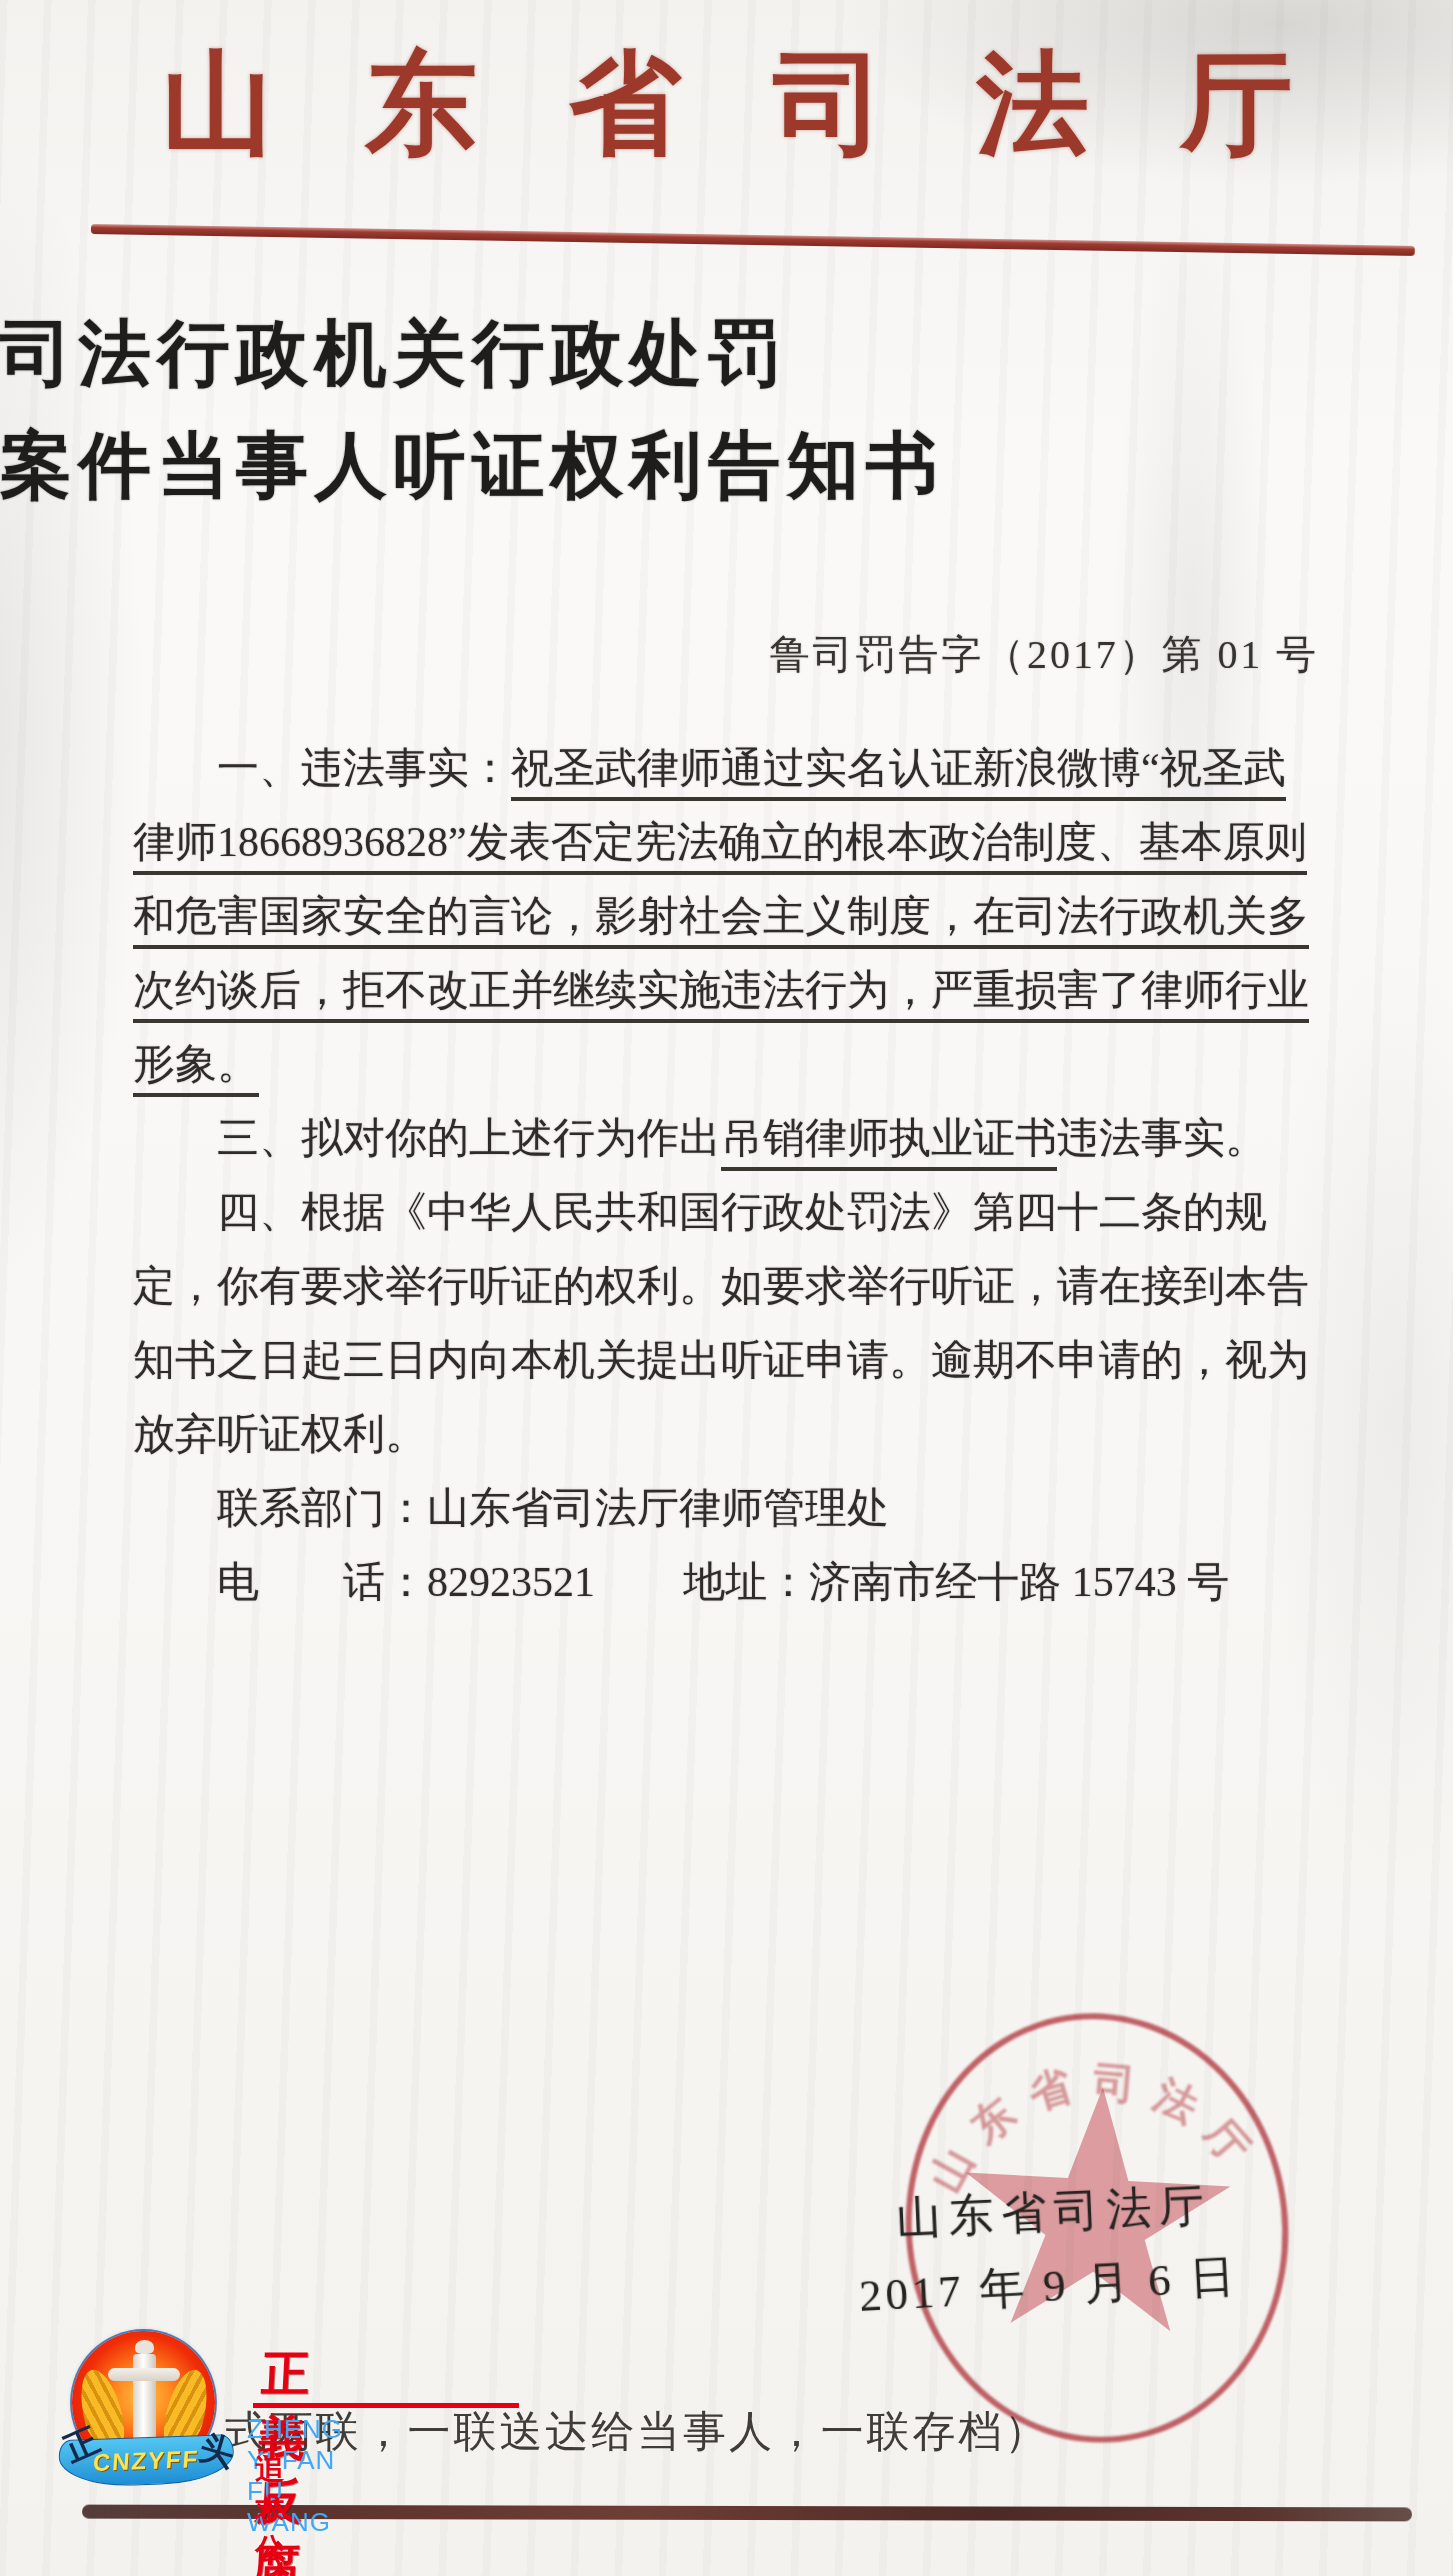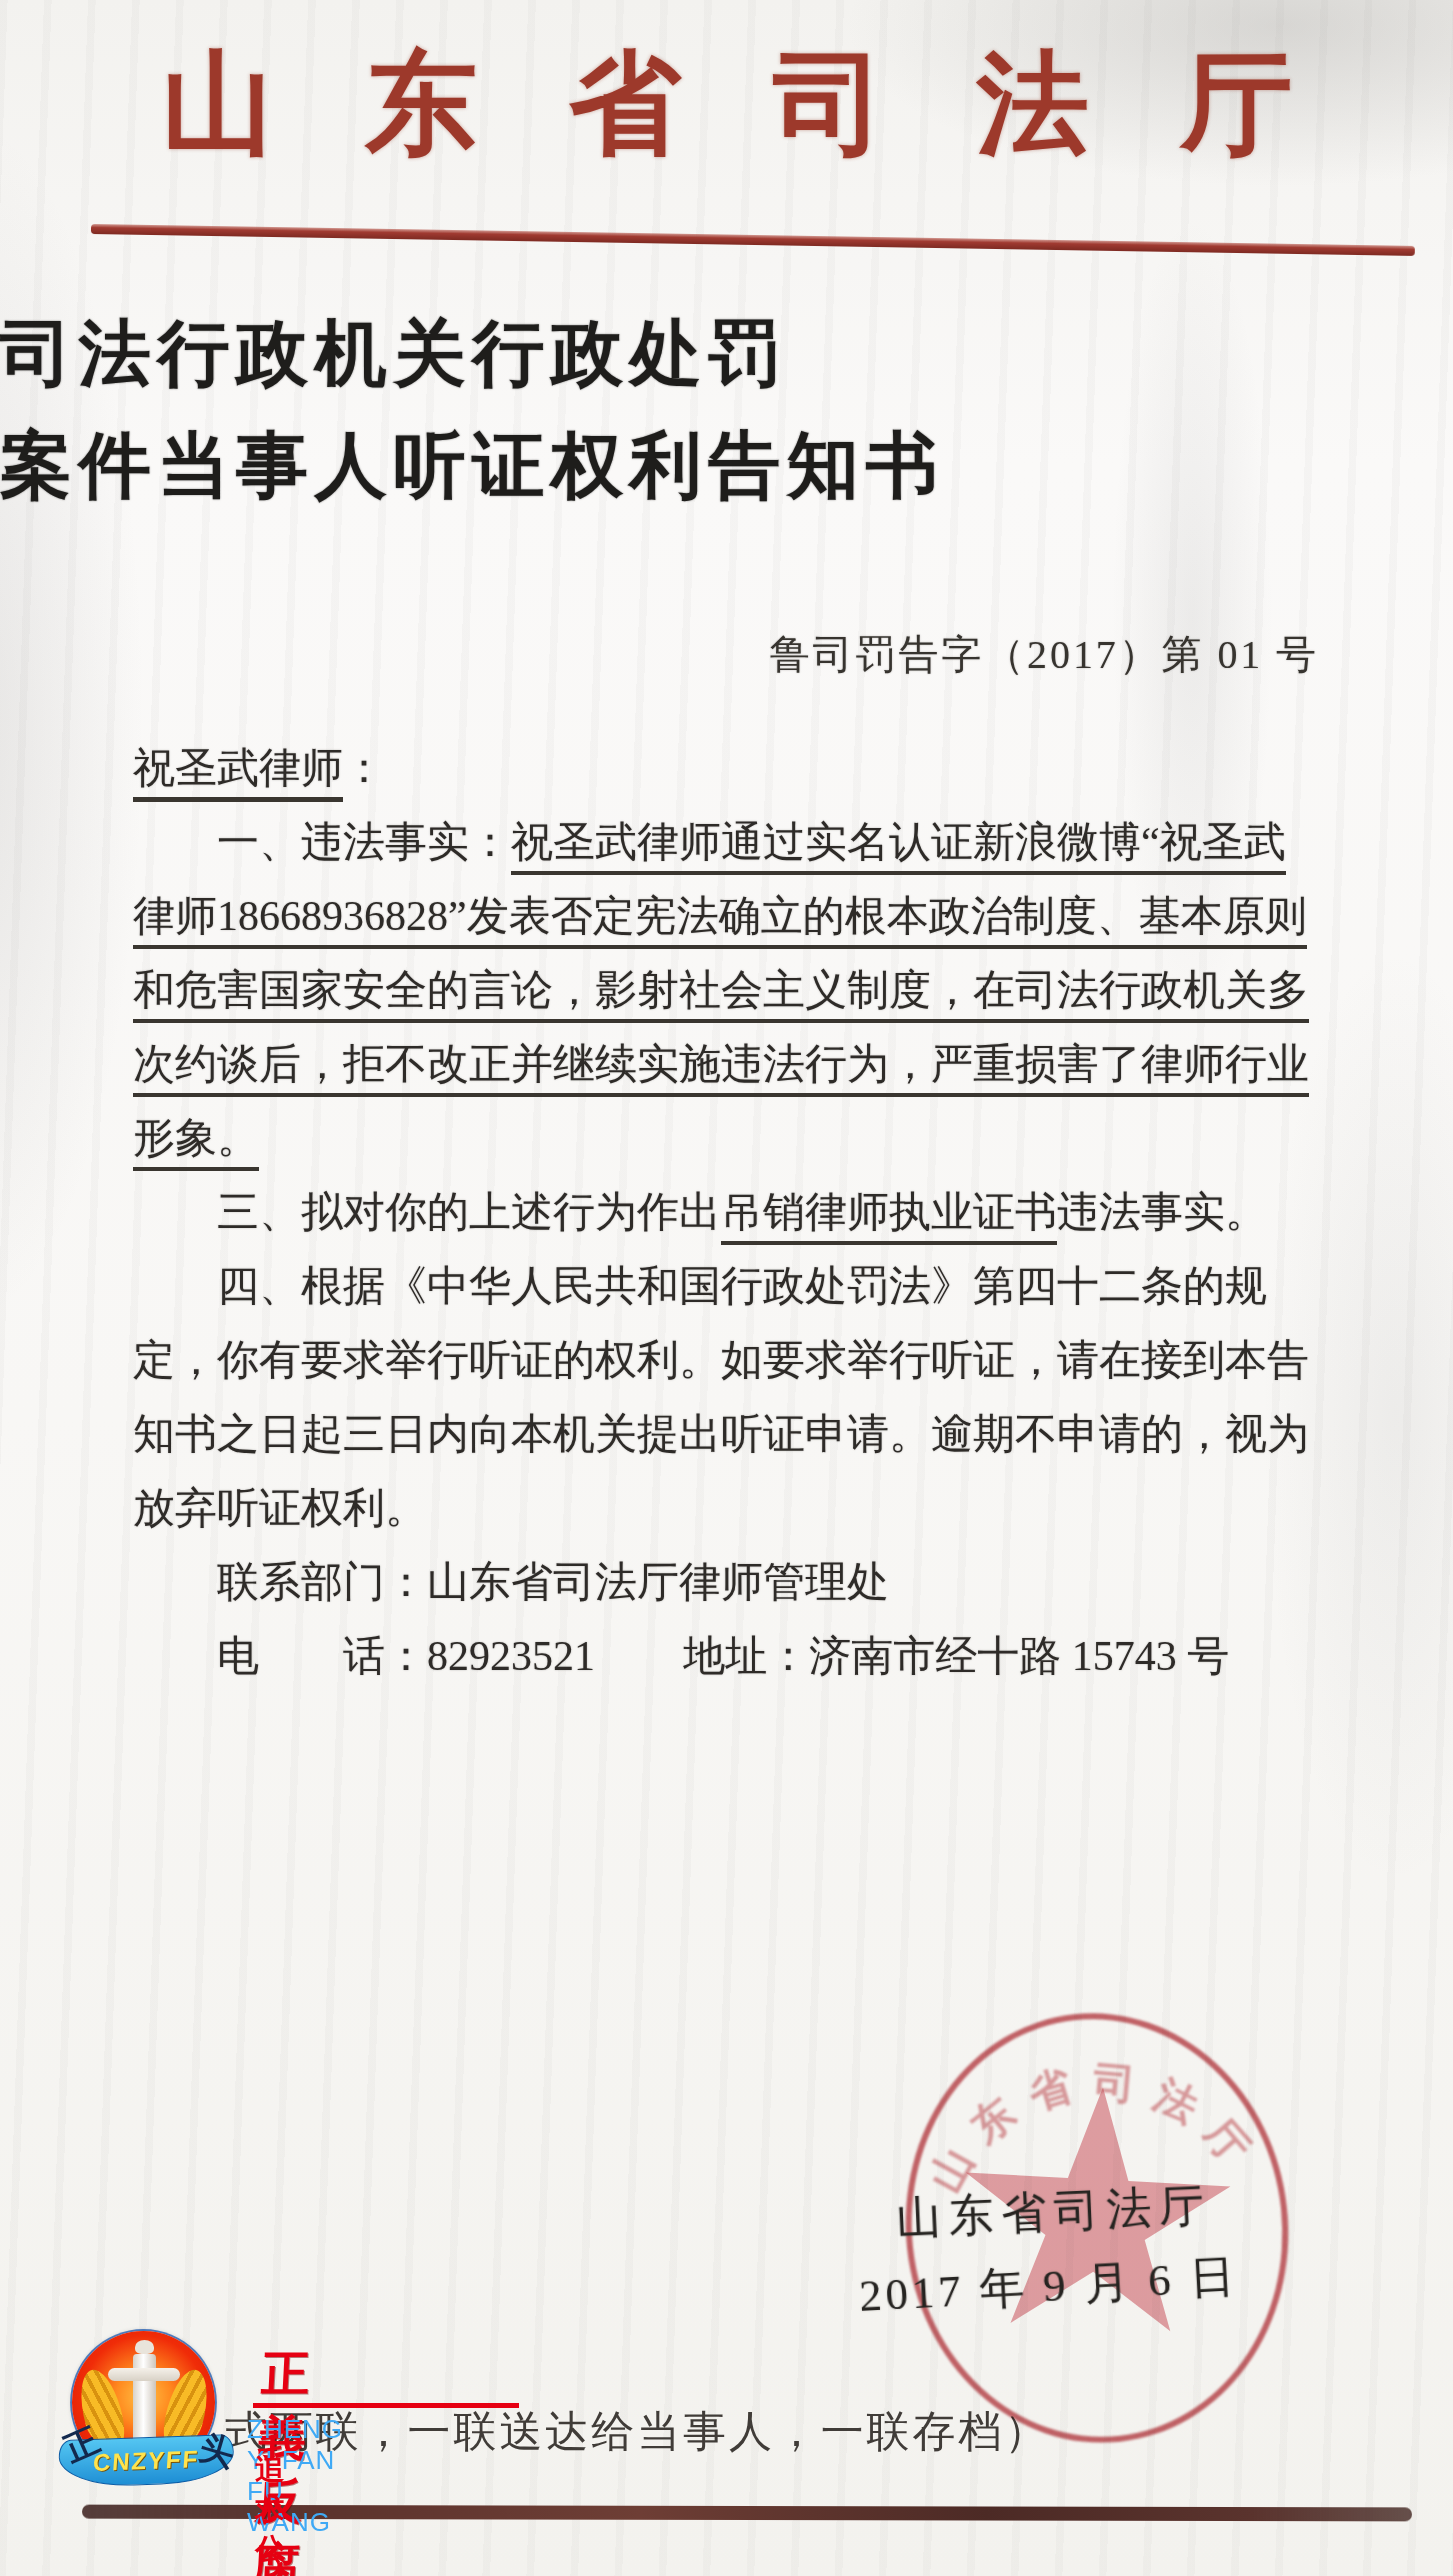--- a/index.html
+++ b/index.html
@@ -183,21 +183,20 @@
   <div class="red-rule"></div>
 
   <div class="doc-title">
     <div>司法行政机关行政处罚</div>
     <div>案件当事人听证权利告知书</div>
   </div>
 
   <div class="doc-number scan">鲁司罚告字（2017）第 01 号</div>
 
   <div class="body-block scan">
-    <p class="addressee"><span class="u">祝圣武律师</span><span>：</span></p>
     <div id="paragraphs">
         <p class="para"><span>一、违法事实：</span><span class="u">祝圣武律师通过实名认证新浪微博“祝圣武律师18668936828”发表否定宪法确立的根本政治制度、基本原则和危害国家安全的言论，影射社会主义制度，在司法行政机关多次约谈后，拒不改正并继续实施违法行为，严重损害了律师行业形象。</span></p>
         <p class="para"><span>三、拟对你的上述行为作出</span><span class="u">吊销律师执业证书</span><span>违法事实。</span></p>
         <p class="para"><span>四、根据《中华人民共和国行政处罚法》第四十二条的规定，你有要求举行听证的权利。如要求举行听证，请在接到本告知书之日起三日内向本机关提出听证申请。逾期不申请的，视为放弃听证权利。</span></p>
       </div>
     <p class="contact-line"><span>联系部门：</span><span>山东省司法厅律师管理处</span></p>
     <p class="contact-line"><span>电　　话：</span><span>82923521</span><span class="addr-gap">地址：</span><span>济南市经十路 15743 号</span></p>
   </div>
 
   <div class="seal">

